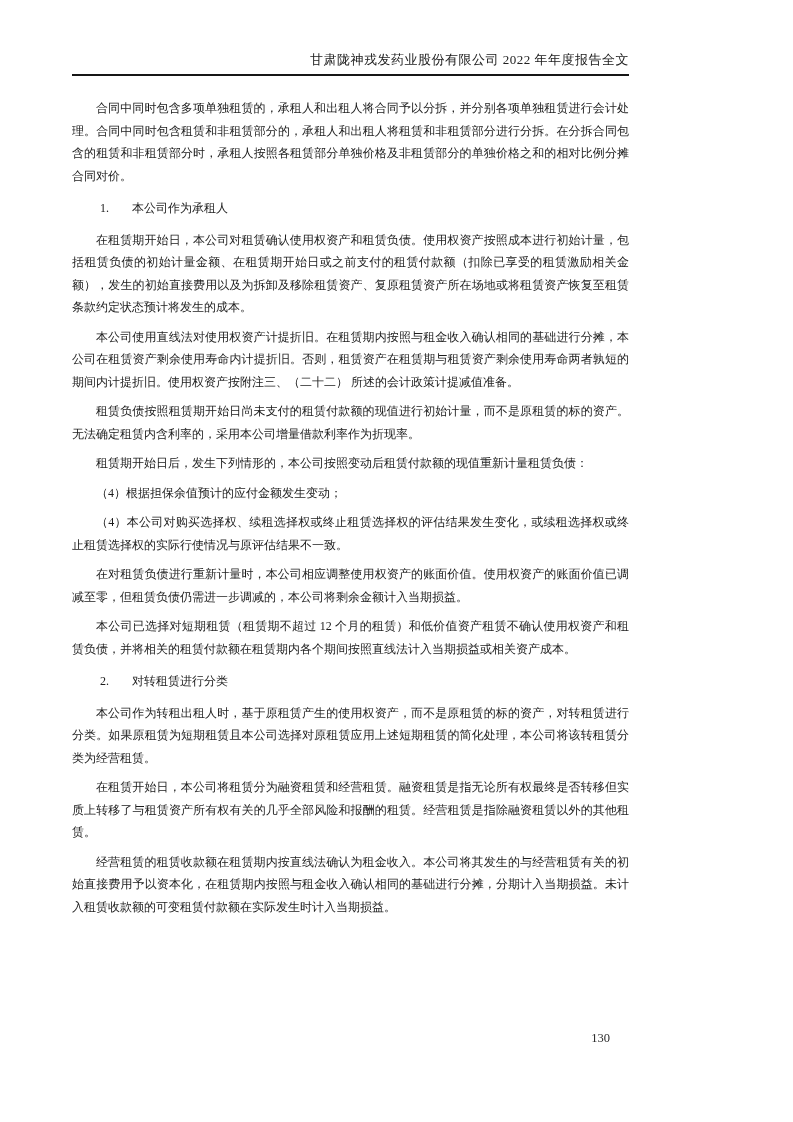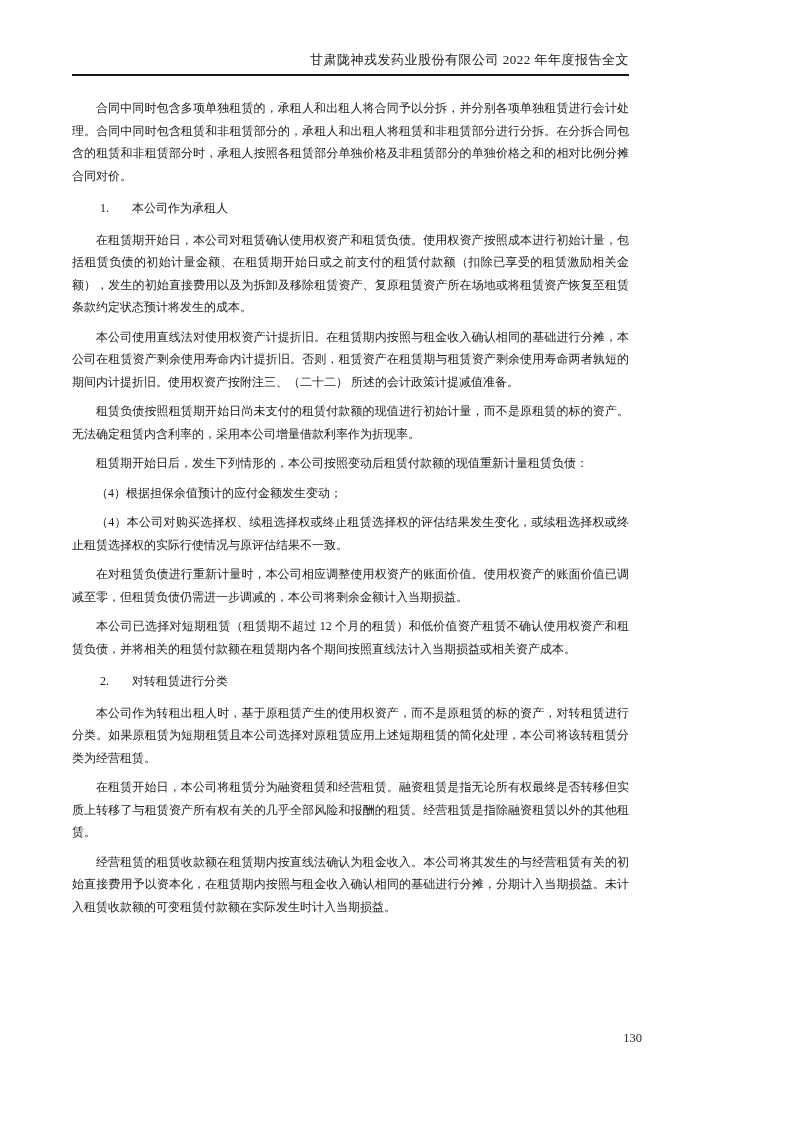--- a/index.html
+++ b/index.html
@@ -41,21 +41,21 @@
     padding-left:28px;
     margin-top:10px;
     margin-bottom:9px;
   }
   .content p.heading .num{
     display:inline-block;
     min-width:32px;
   }
   .page-footer{
     position:absolute;
-    top:1031px;right:58px;
+    top:1031px;right:90px;
     font-size:12.5px;
     color:#2a2a2a;
   }
 </style>
 </head>
 <body>
 
 <div class="page">
 
   <div class="page-header">

